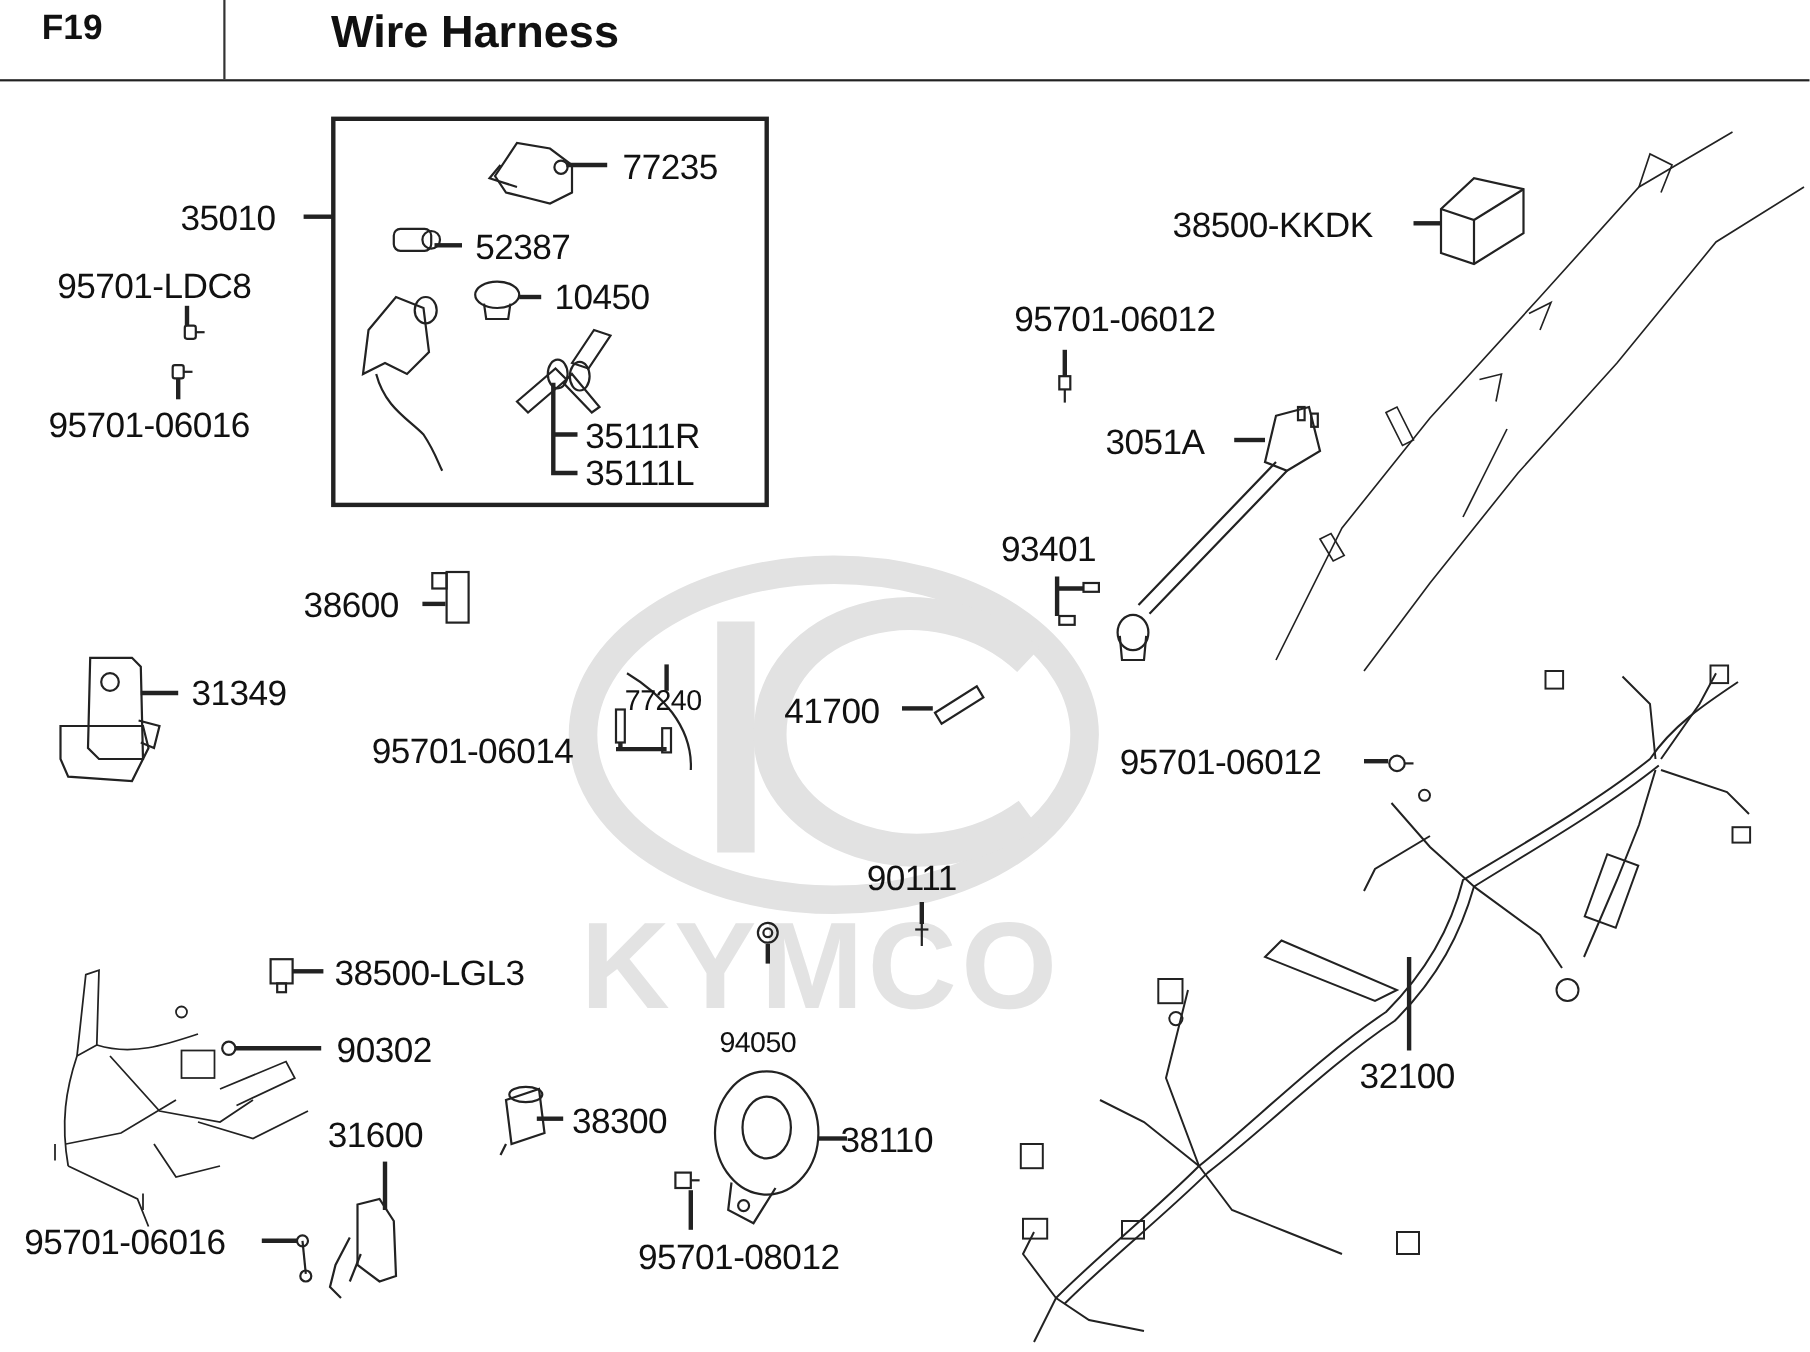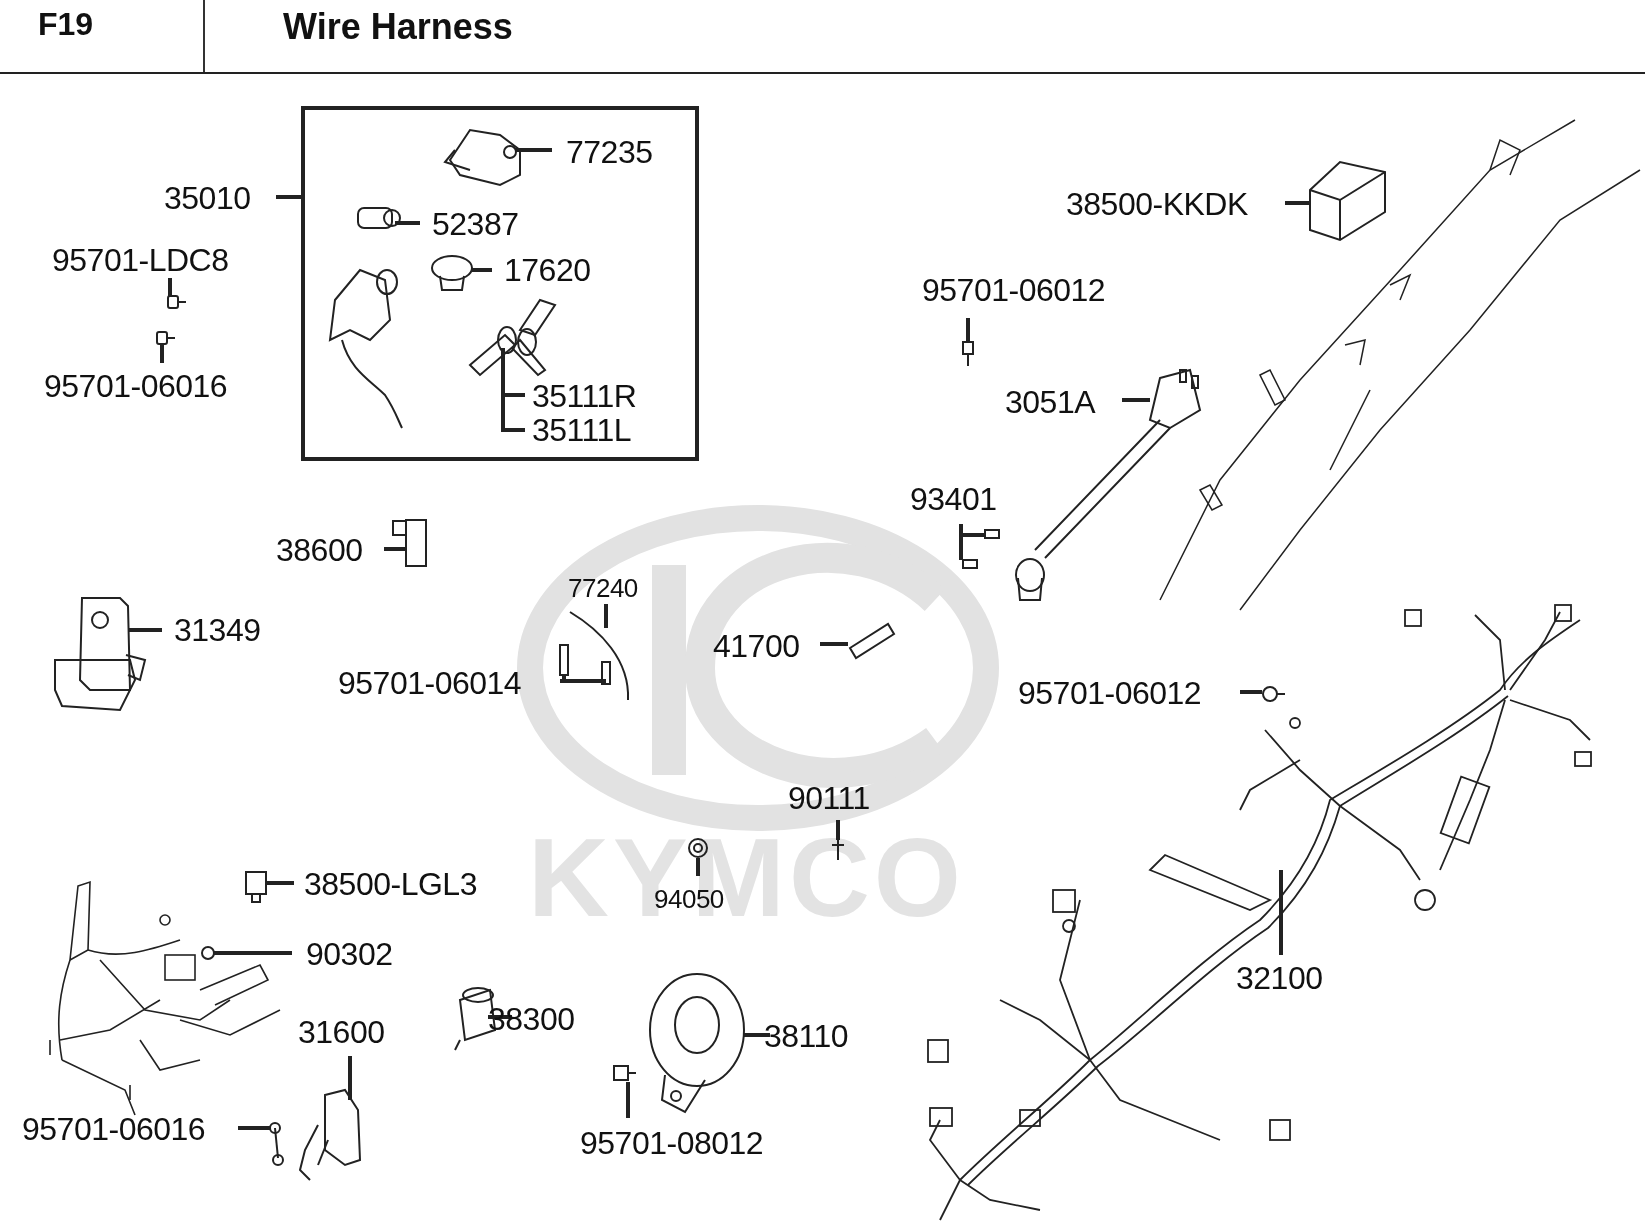--- a/index.html
+++ b/index.html
@@ -1,23 +1,23 @@
 <!DOCTYPE html>
 <html><head>
 <meta charset="utf-8">
 <style>
   html, body { margin:0; padding:0; background:#ffffff; }
   body { width:1645px; height:1229px; position:relative; overflow:hidden;
          font-family:"Liberation Sans", sans-serif; color:#111; }
   .header { position:absolute; left:0; top:0; width:1645px; height:72px; border-bottom:2px solid #222; }
   .header .code { position:absolute; left:38px; top:6px; font-weight:bold; font-size:32px; }
   .header .sep { position:absolute; left:203px; top:0; width:1.5px; height:72px; background:#333; }
-  .header .title { position:absolute; left:283px; top:6px; font-weight:bold; font-size:36px; }
+  .header .title { position:absolute; left:301px; top:6px; font-weight:bold; font-size:41px; }
   .lbl { position:absolute; font-weight:normal; font-size:32px; line-height:1; white-space:nowrap; letter-spacing:-0.5px; }
-  .lbl.small { font-size:26px; }
+  .lbl.small { font-size:26px;margin-top:48px; }
   svg.art { position:absolute; left:0; top:0; }
   .watermark-text { position:absolute; left:528px; top:822px; font-weight:bold; font-size:112px;
                     color:#e3e3e3; letter-spacing:4px; line-height:1; }
 </style>
 </head>
 <body>
 
 <div class="header">
   <span class="code">F19</span>
   <span class="sep"></span>
@@ -255,37 +255,37 @@
     <circle cx="1069" cy="926" r="6"></circle>
     <circle cx="1295" cy="723" r="5"></circle>
     <circle cx="1425" cy="900" r="10"></circle>
   </g>
   <line x1="1281" y1="870" x2="1281" y2="955" stroke-width="4"></line>
 </svg>
 
 <div class="lbl" style="left:566px;top:136px">77235</div>
 <div class="lbl" style="left:164px;top:182px">35010</div>
 <div class="lbl" style="left:432px;top:208px">52387</div>
-<div class="lbl" style="left:504px;top:254px">17620</div>
+<div class="lbl" style="left:504px;top:254px">10450</div>
 <div class="lbl" style="left:52px;top:244px">95701-LDC8</div>
 <div class="lbl" style="left:44px;top:370px">95701-06016</div>
 <div class="lbl" style="left:532px;top:380px">35111R</div>
 <div class="lbl" style="left:532px;top:414px">35111L</div>
 <div class="lbl" style="left:1066px;top:188px">38500-KKDK</div>
 <div class="lbl" style="left:922px;top:274px">95701-06012</div>
 <div class="lbl" style="left:1005px;top:386px">3051A</div>
 <div class="lbl" style="left:910px;top:483px">93401</div>
 <div class="lbl" style="left:276px;top:534px">38600</div>
 <div class="lbl" style="left:174px;top:614px">31349</div>
 <div class="lbl small" style="left:568px;top:575px">77240</div>
 <div class="lbl" style="left:338px;top:667px">95701-06014</div>
 <div class="lbl" style="left:713px;top:630px">41700</div>
 <div class="lbl" style="left:1018px;top:677px">95701-06012</div>
 <div class="lbl" style="left:788px;top:782px">90111</div>
 <div class="lbl small" style="left:654px;top:886px">94050</div>
 <div class="lbl" style="left:304px;top:868px">38500-LGL3</div>
 <div class="lbl" style="left:306px;top:938px">90302</div>
-<div class="lbl" style="left:488px;top:1003px">38300</div>
+<div class="lbl" style="left:520px;top:1003px">38300</div>
 <div class="lbl" style="left:764px;top:1020px">38110</div>
 <div class="lbl" style="left:298px;top:1016px">31600</div>
 <div class="lbl" style="left:22px;top:1113px">95701-06016</div>
 <div class="lbl" style="left:580px;top:1127px">95701-08012</div>
 <div class="lbl" style="left:1236px;top:962px">32100</div>
 
 </body></html>

